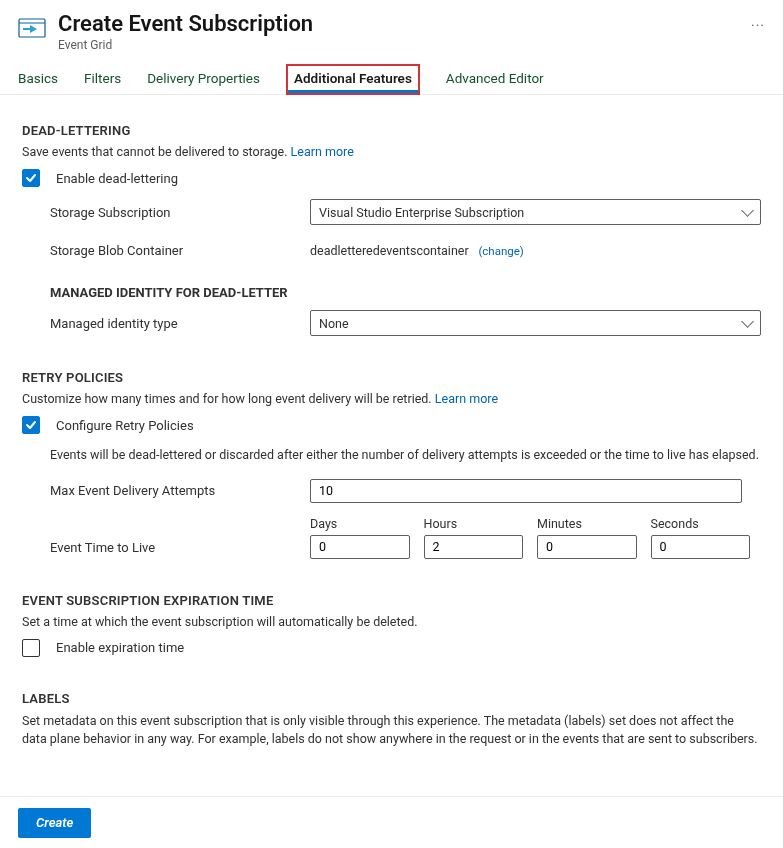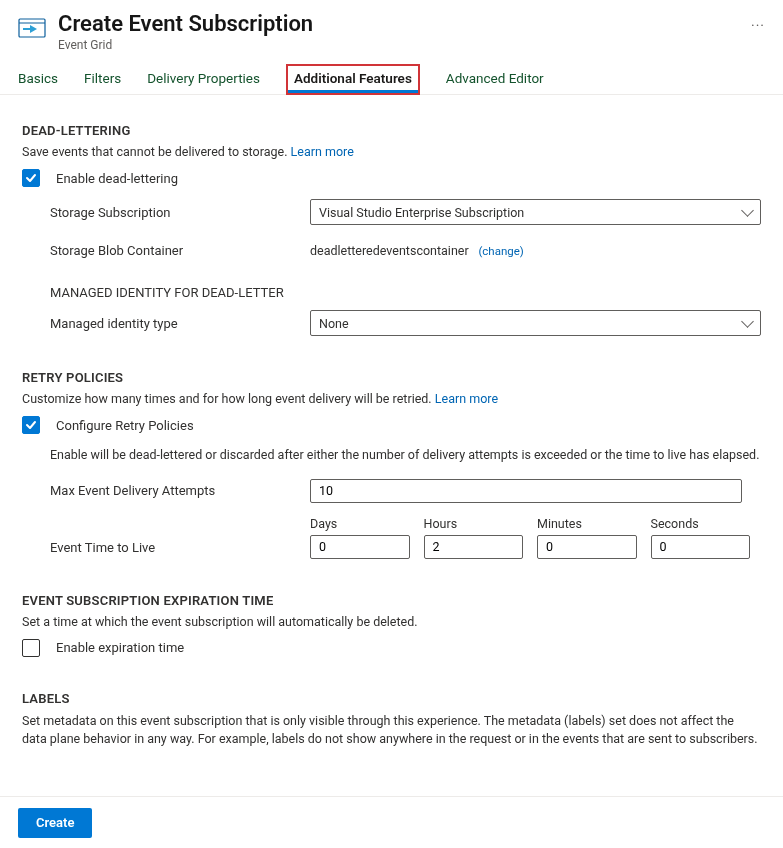--- a/index.html
+++ b/index.html
@@ -177,21 +177,21 @@
     border: 1px solid #605e5c;
     border-radius: 2px;
     padding: 0 8px;
     font-size: 12.5px;
     background: #fff;
     font-family: inherit;
   }
 
   .sub-section-title {
     font-size: 13px;
-    font-weight: 400;
+    font-weight: 700;
     margin: 22px 0 10px 0;
   }
 
   .help-text {
     font-size: 12.5px;
     color: #323130;
     margin: 6px 0 14px 0;
     line-height: 1.4;
   }
 
@@ -231,20 +231,21 @@
     background: #0078d4;
     color: #fff;
     border: none;
     height: 30px;
     padding: 0 18px;
     font-size: 13px;
     font-weight: 600;
     border-radius: 2px;
     cursor: pointer;
     font-family: inherit;
+    font-style: italic;
   }
   .scroll-cutoff {
     position: absolute;
     left: 0; right: 0;
     bottom: 52px;
     height: 12px;
     background: linear-gradient(to bottom, rgba(255,255,255,0), #fff);
   }
 </style>
 </head>
@@ -335,21 +336,21 @@
       <div class="checkbox-row">
         <div class="checkbox checked">
           <svg width="12" height="12" viewBox="0 0 12 12">
               <path d="M2 6 L5 9 L10 3" stroke="#fff" stroke-width="2" fill="none" stroke-linecap="round" stroke-linejoin="round"></path>
             </svg>
         </div>
         <span class="checkbox-label">Configure Retry Policies</span>
       </div>
 
       <div class="form-block">
-        <div class="help-text">Enable will be dead-lettered or discarded after either the number of delivery attempts is exceeded or the time to live has elapsed.</div>
+        <div class="help-text">Events will be dead-lettered or discarded after either the number of delivery attempts is exceeded or the time to live has elapsed.</div>
 
         <div class="form-row">
           <div class="form-label">Max Event Delivery Attempts</div>
           <div class="form-value-area">
             <input class="input" type="text" style="max-width: 432px;" value="10">
           </div>
         </div>
 
         <div class="form-row" style="align-items:flex-end;">
           <div class="form-label" style="padding-bottom:4px;">Event Time to Live</div>

